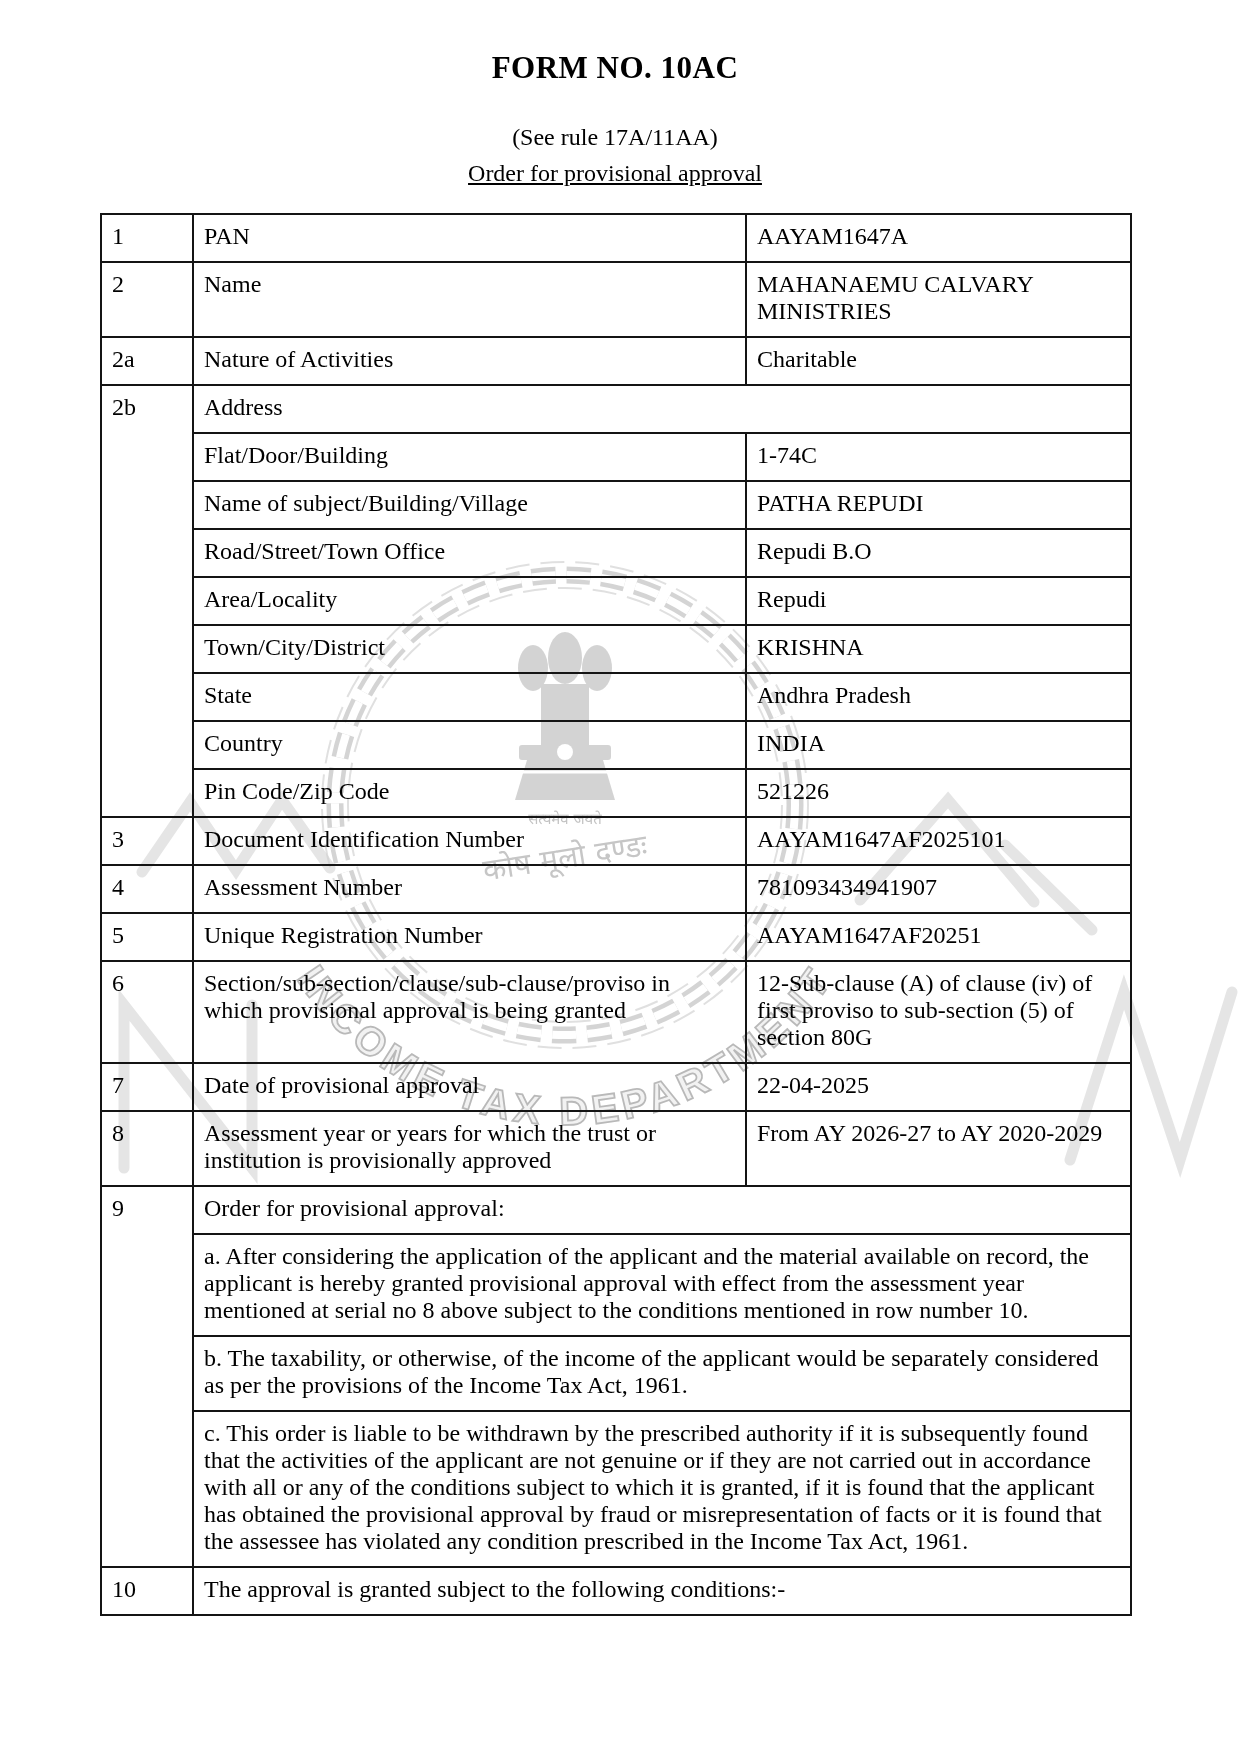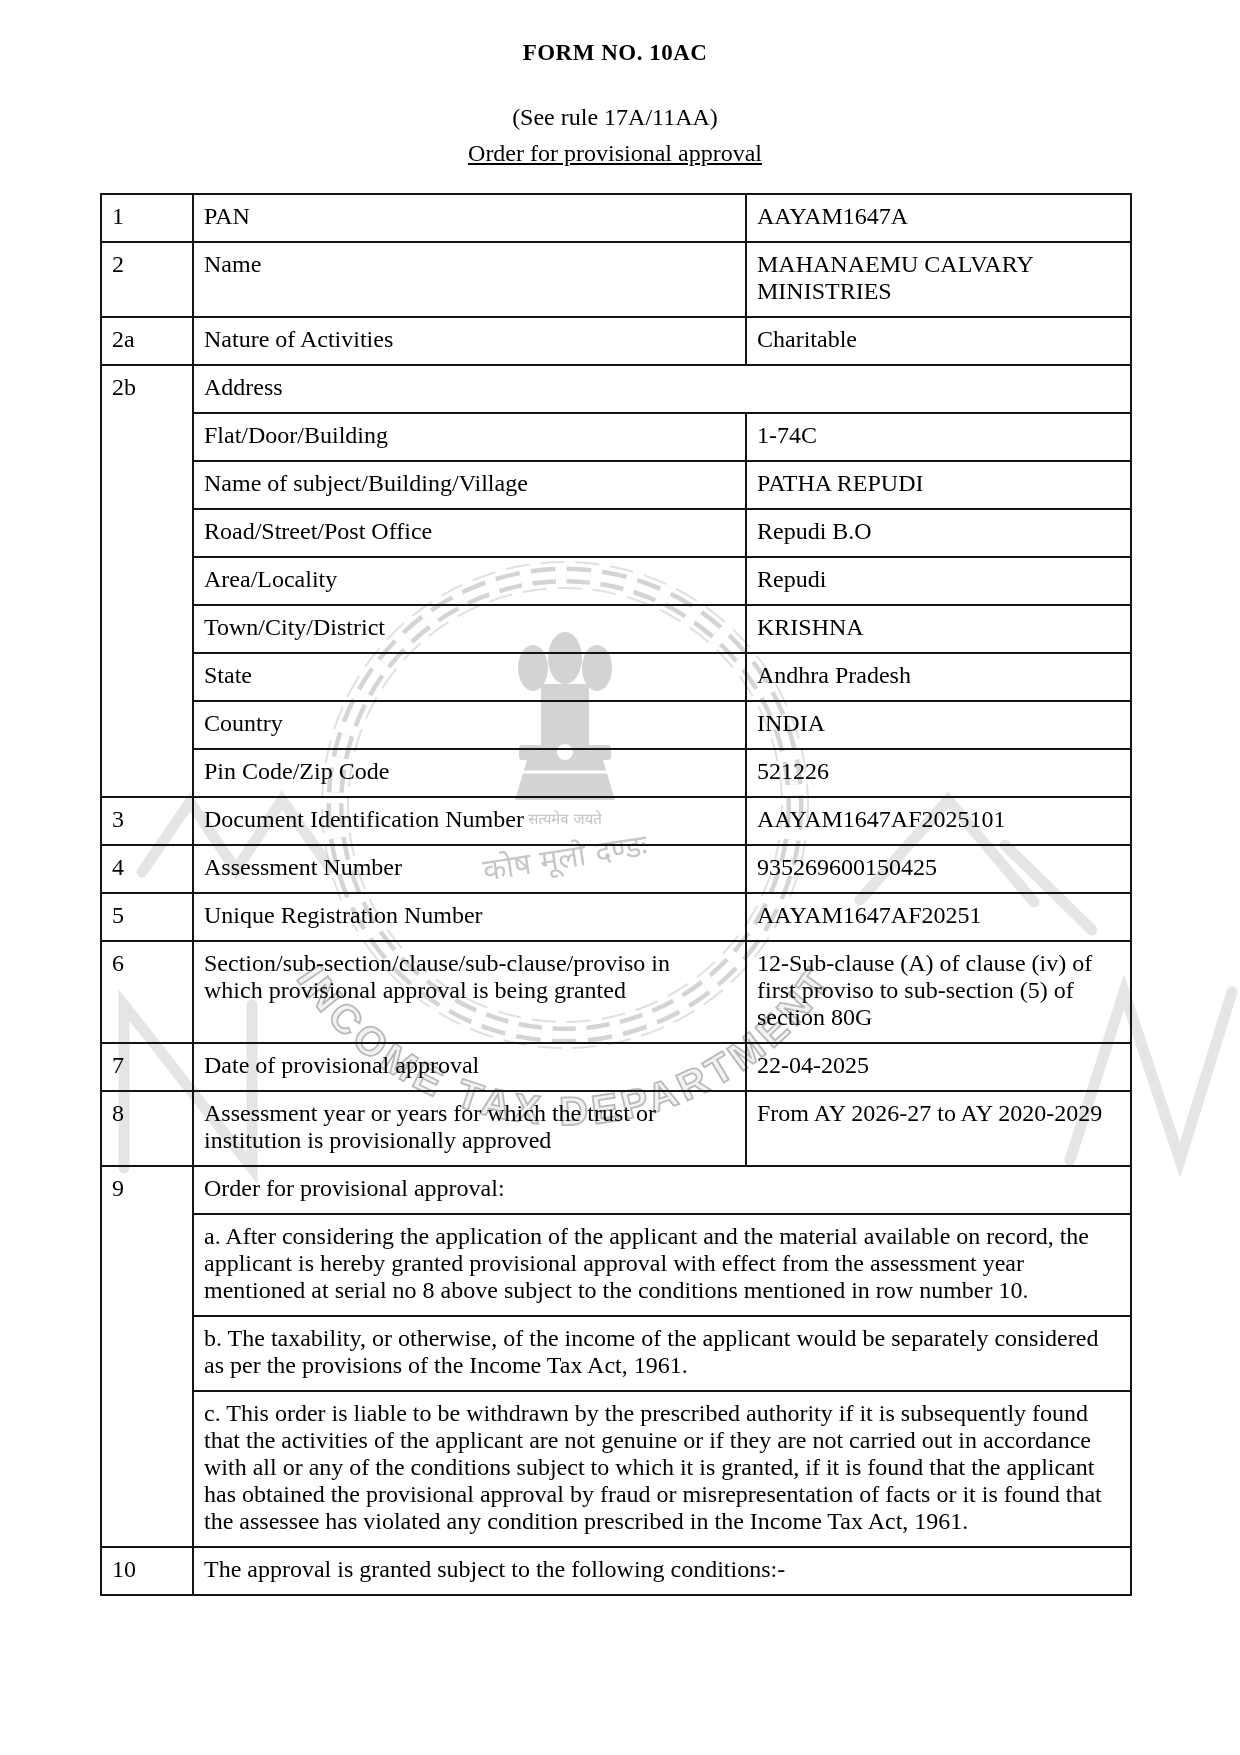--- a/index.html
+++ b/index.html
@@ -23,23 +23,23 @@
     position:relative;
     z-index:1;
   }
   .doc-header{
     width:1030px;
     margin-left:100px;
     padding-top:40px;
     text-align:center;
   }
   .doc-title{
-    font-size:23px;
+    font-size:31px;
     font-weight:bold;
-    margin:0;
+    margin:10px;
     letter-spacing:0.5px;
   }
   .doc-rule{
     font-size:24px;
     margin:38px 0 0 0;
   }
   .doc-subtitle{
     font-size:24px;
     margin:9px 0 0 0;
     text-decoration:underline;
@@ -141,21 +141,21 @@
         </tr>
         <tr>
           <td>Flat/Door/Building</td>
           <td>1-74C</td>
         </tr>
         <tr>
           <td>Name of subject/Building/Village</td>
           <td>PATHA REPUDI</td>
         </tr>
         <tr>
-          <td>Road/Street/Post Office</td>
+          <td>Road/Street/Town Office</td>
           <td>Repudi B.O</td>
         </tr>
         <tr>
           <td>Area/Locality</td>
           <td>Repudi</td>
         </tr>
         <tr>
           <td>Town/City/District</td>
           <td>KRISHNA</td>
         </tr>
@@ -172,21 +172,21 @@
           <td>521226</td>
         </tr>
         <tr>
           <td class="num">3</td>
           <td>Document Identification Number</td>
           <td>AAYAM1647AF2025101</td>
         </tr>
         <tr>
           <td class="num">4</td>
           <td>Assessment Number</td>
-          <td>935269600150425</td>
+          <td>781093434941907</td>
         </tr>
         <tr>
           <td class="num">5</td>
           <td>Unique Registration Number</td>
           <td>AAYAM1647AF20251</td>
         </tr>
         <tr>
           <td class="num">6</td>
           <td>Section/sub-section/clause/sub-clause/proviso in which provisional approval is being granted</td>
           <td>12-Sub-clause (A) of clause (iv) of first proviso to sub-section (5) of section 80G</td>

